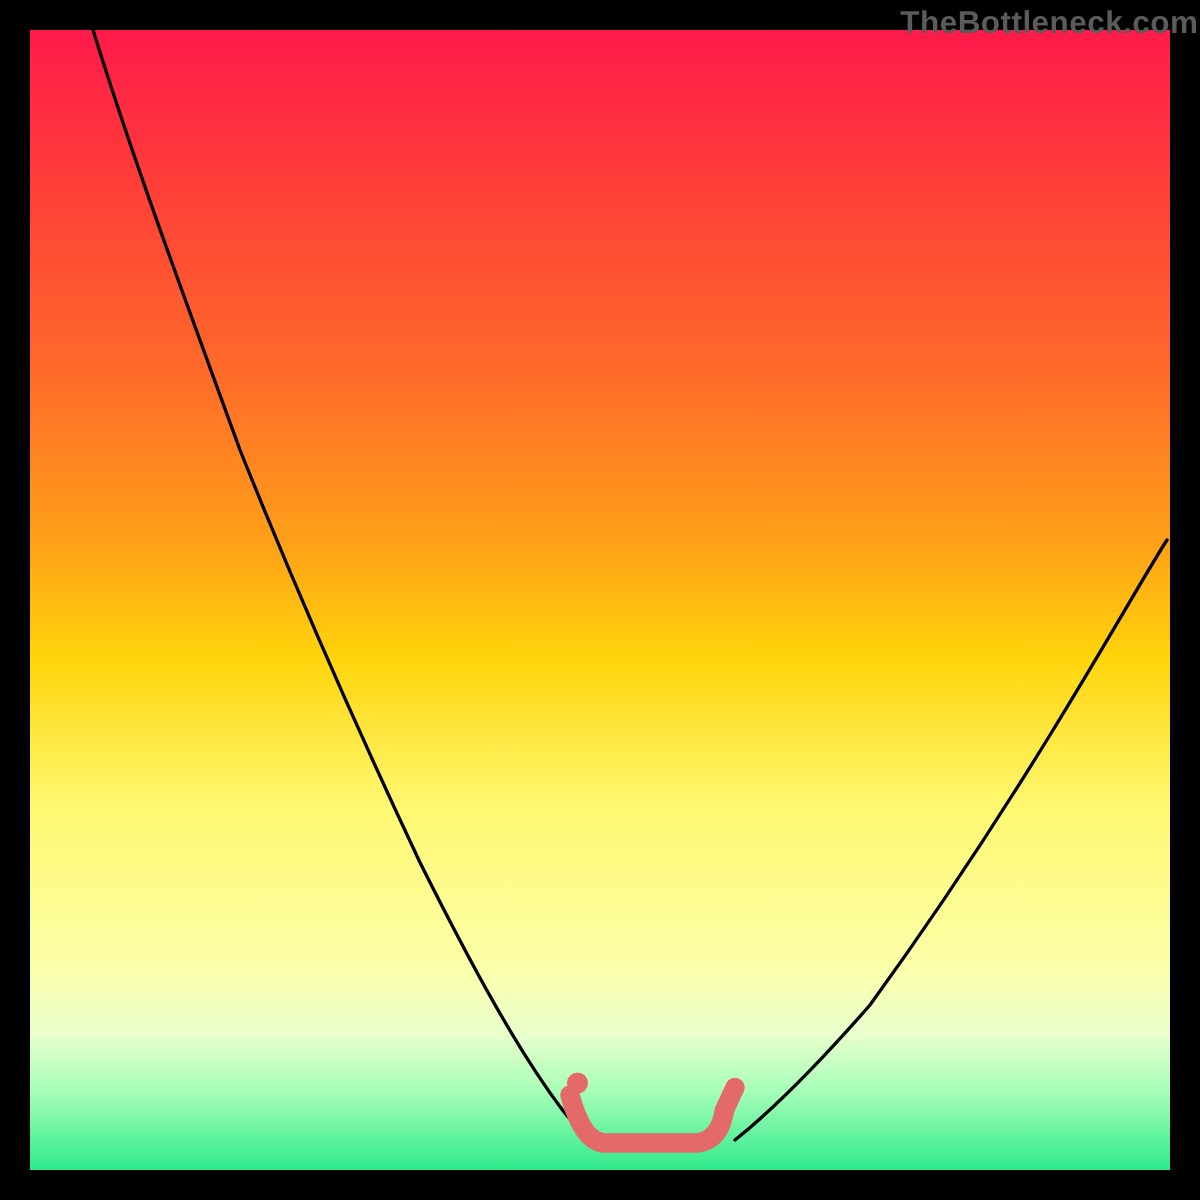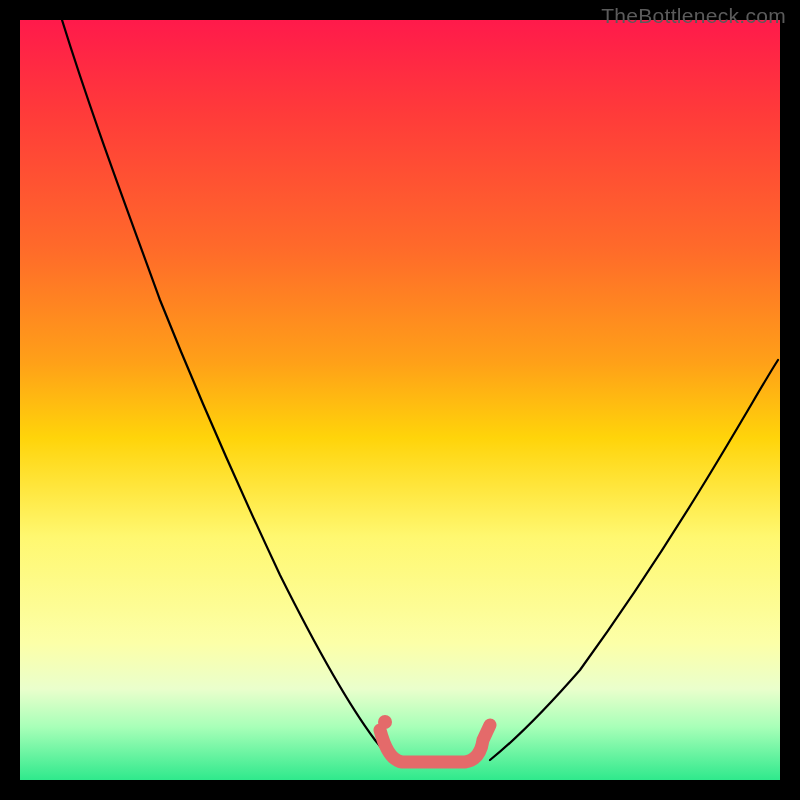--- a/index.html
+++ b/index.html
@@ -34,24 +34,24 @@
       #fff870 68%,
       #fcffa8 82%,
       #eaffcc 88%,
       #a8ffb8 93%,
       #2fe98c 100%
     );
   }
   .watermark {
     position: absolute;
     top: 4px;
-    right: 14px;
+    right: 1px;
     color: #5b5b5b;
     font-size: 21px;
-    font-weight: 400;
+    font-weight: 700;
     letter-spacing: 0.3px;
     z-index: 5;
     user-select: none;
   }
   svg.curve {
     position: absolute;
     left: 0;
     top: 0;
     width: 760px;
     height: 760px;

